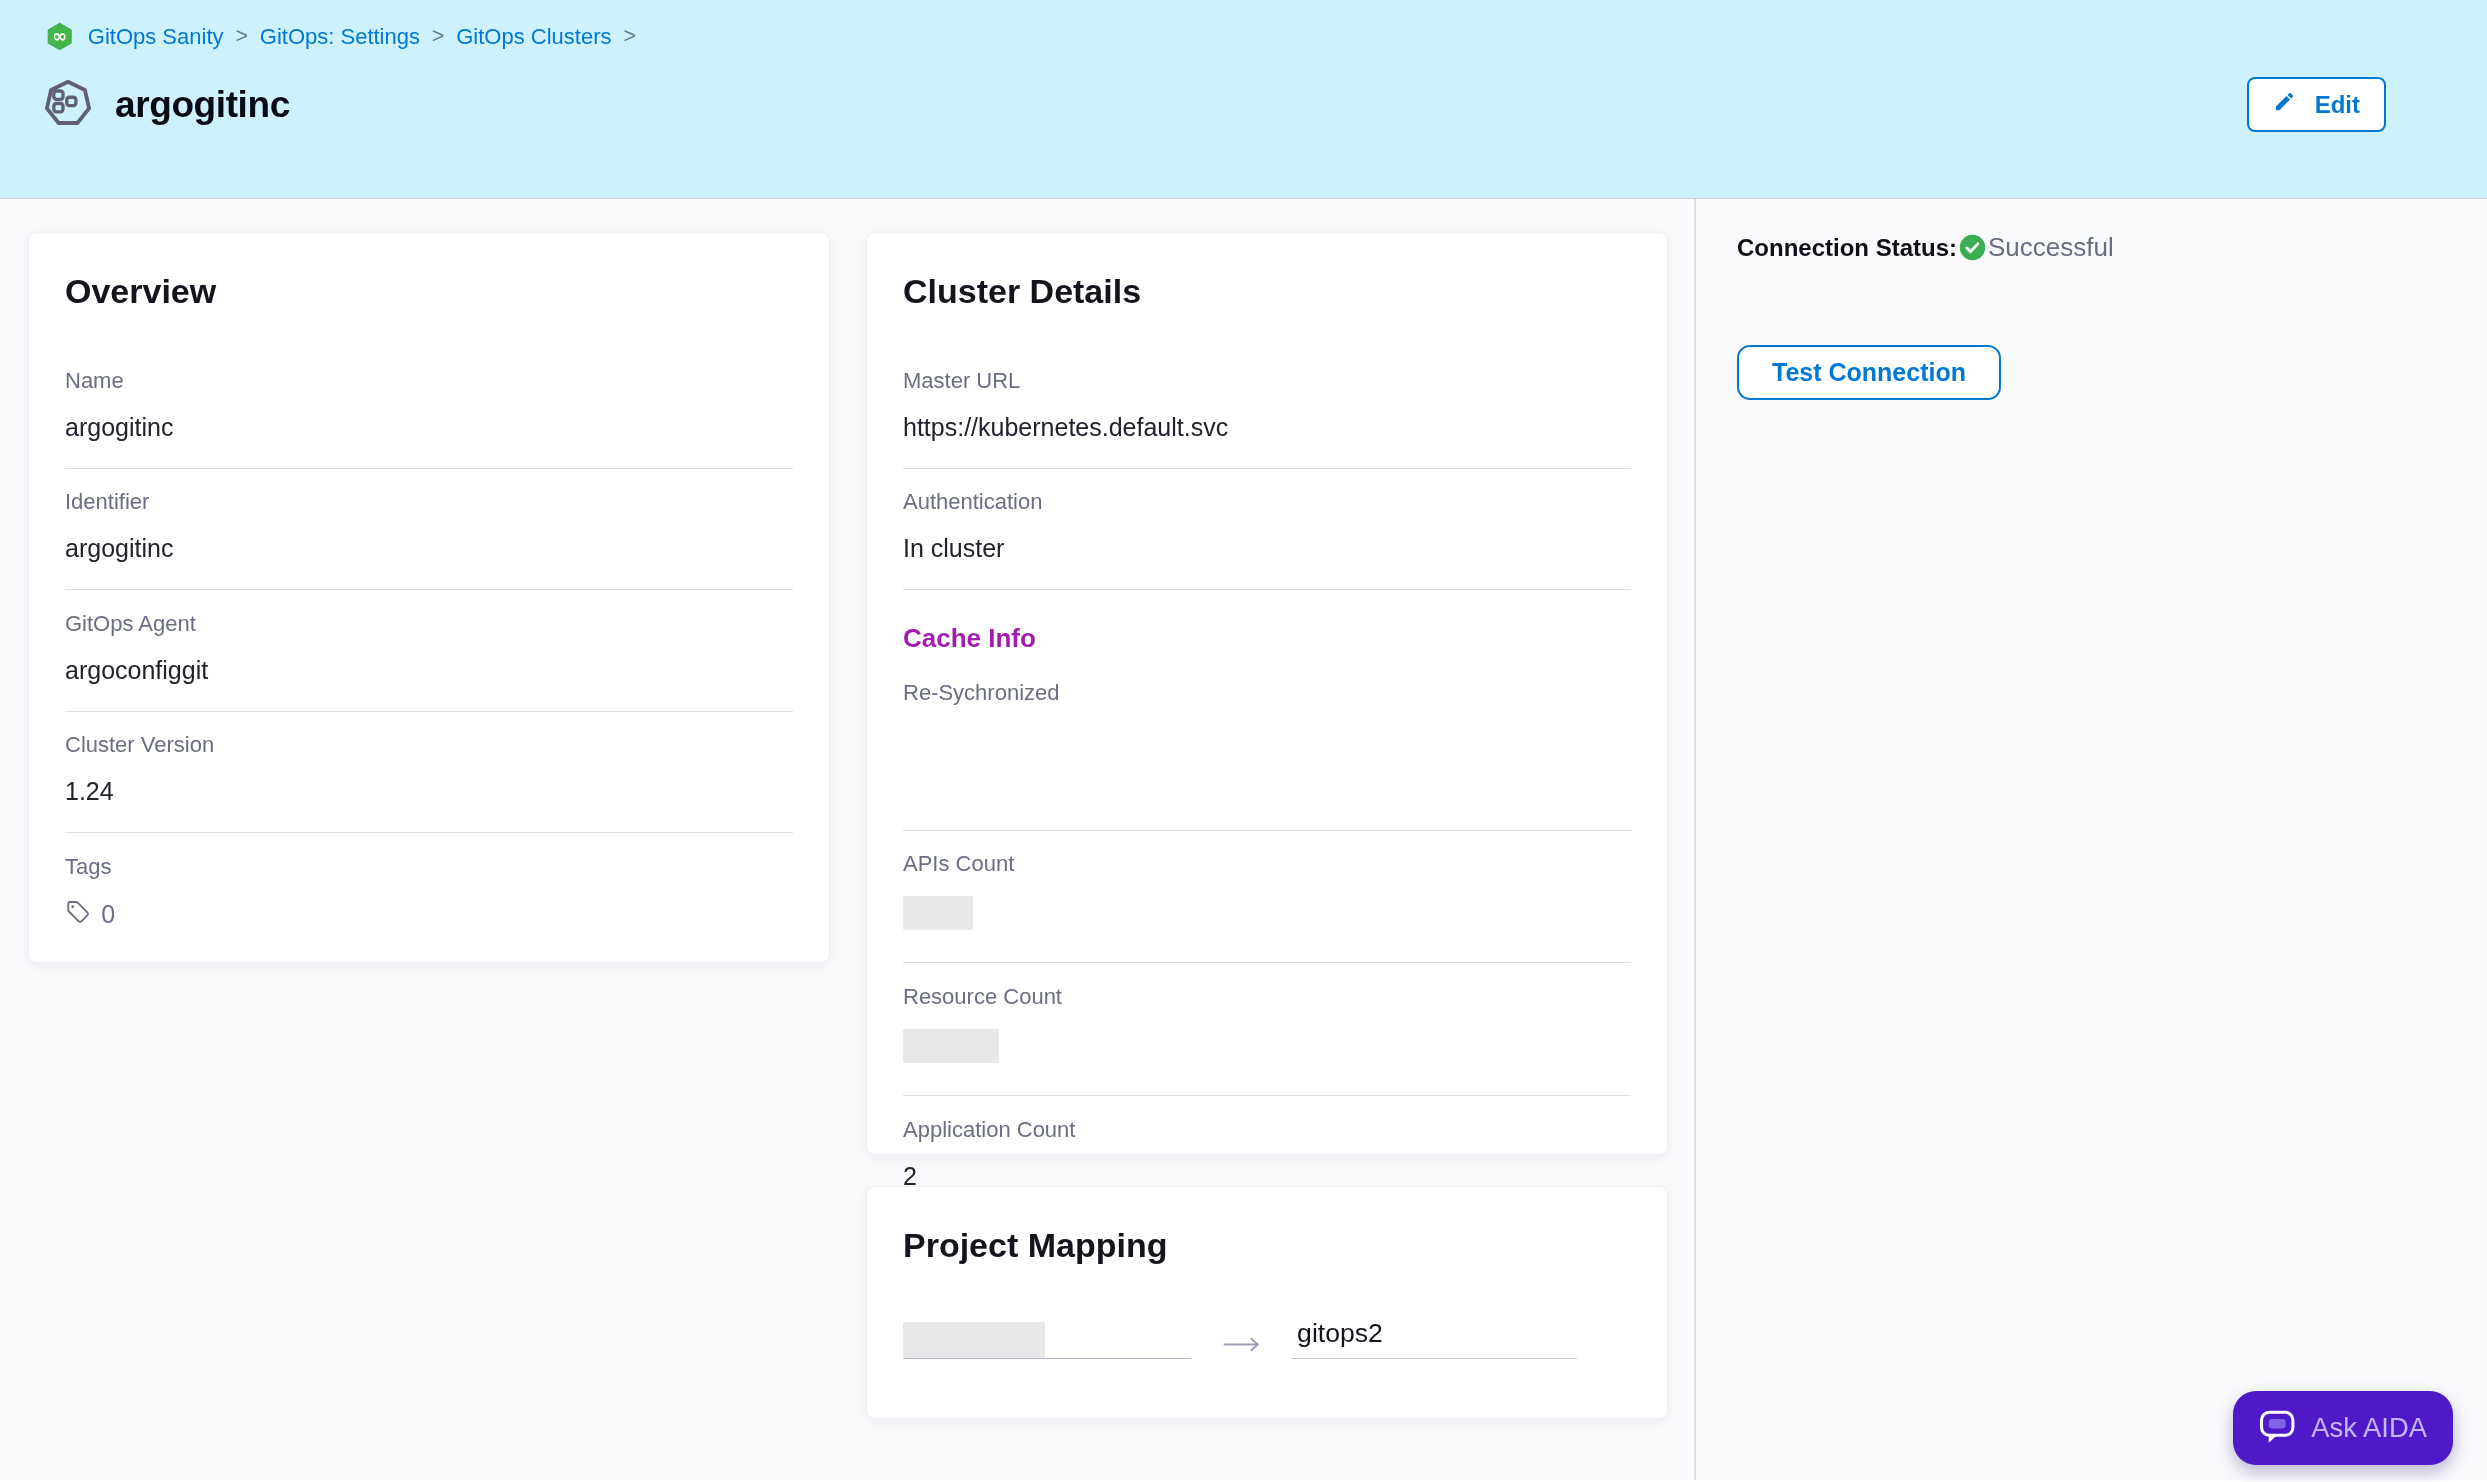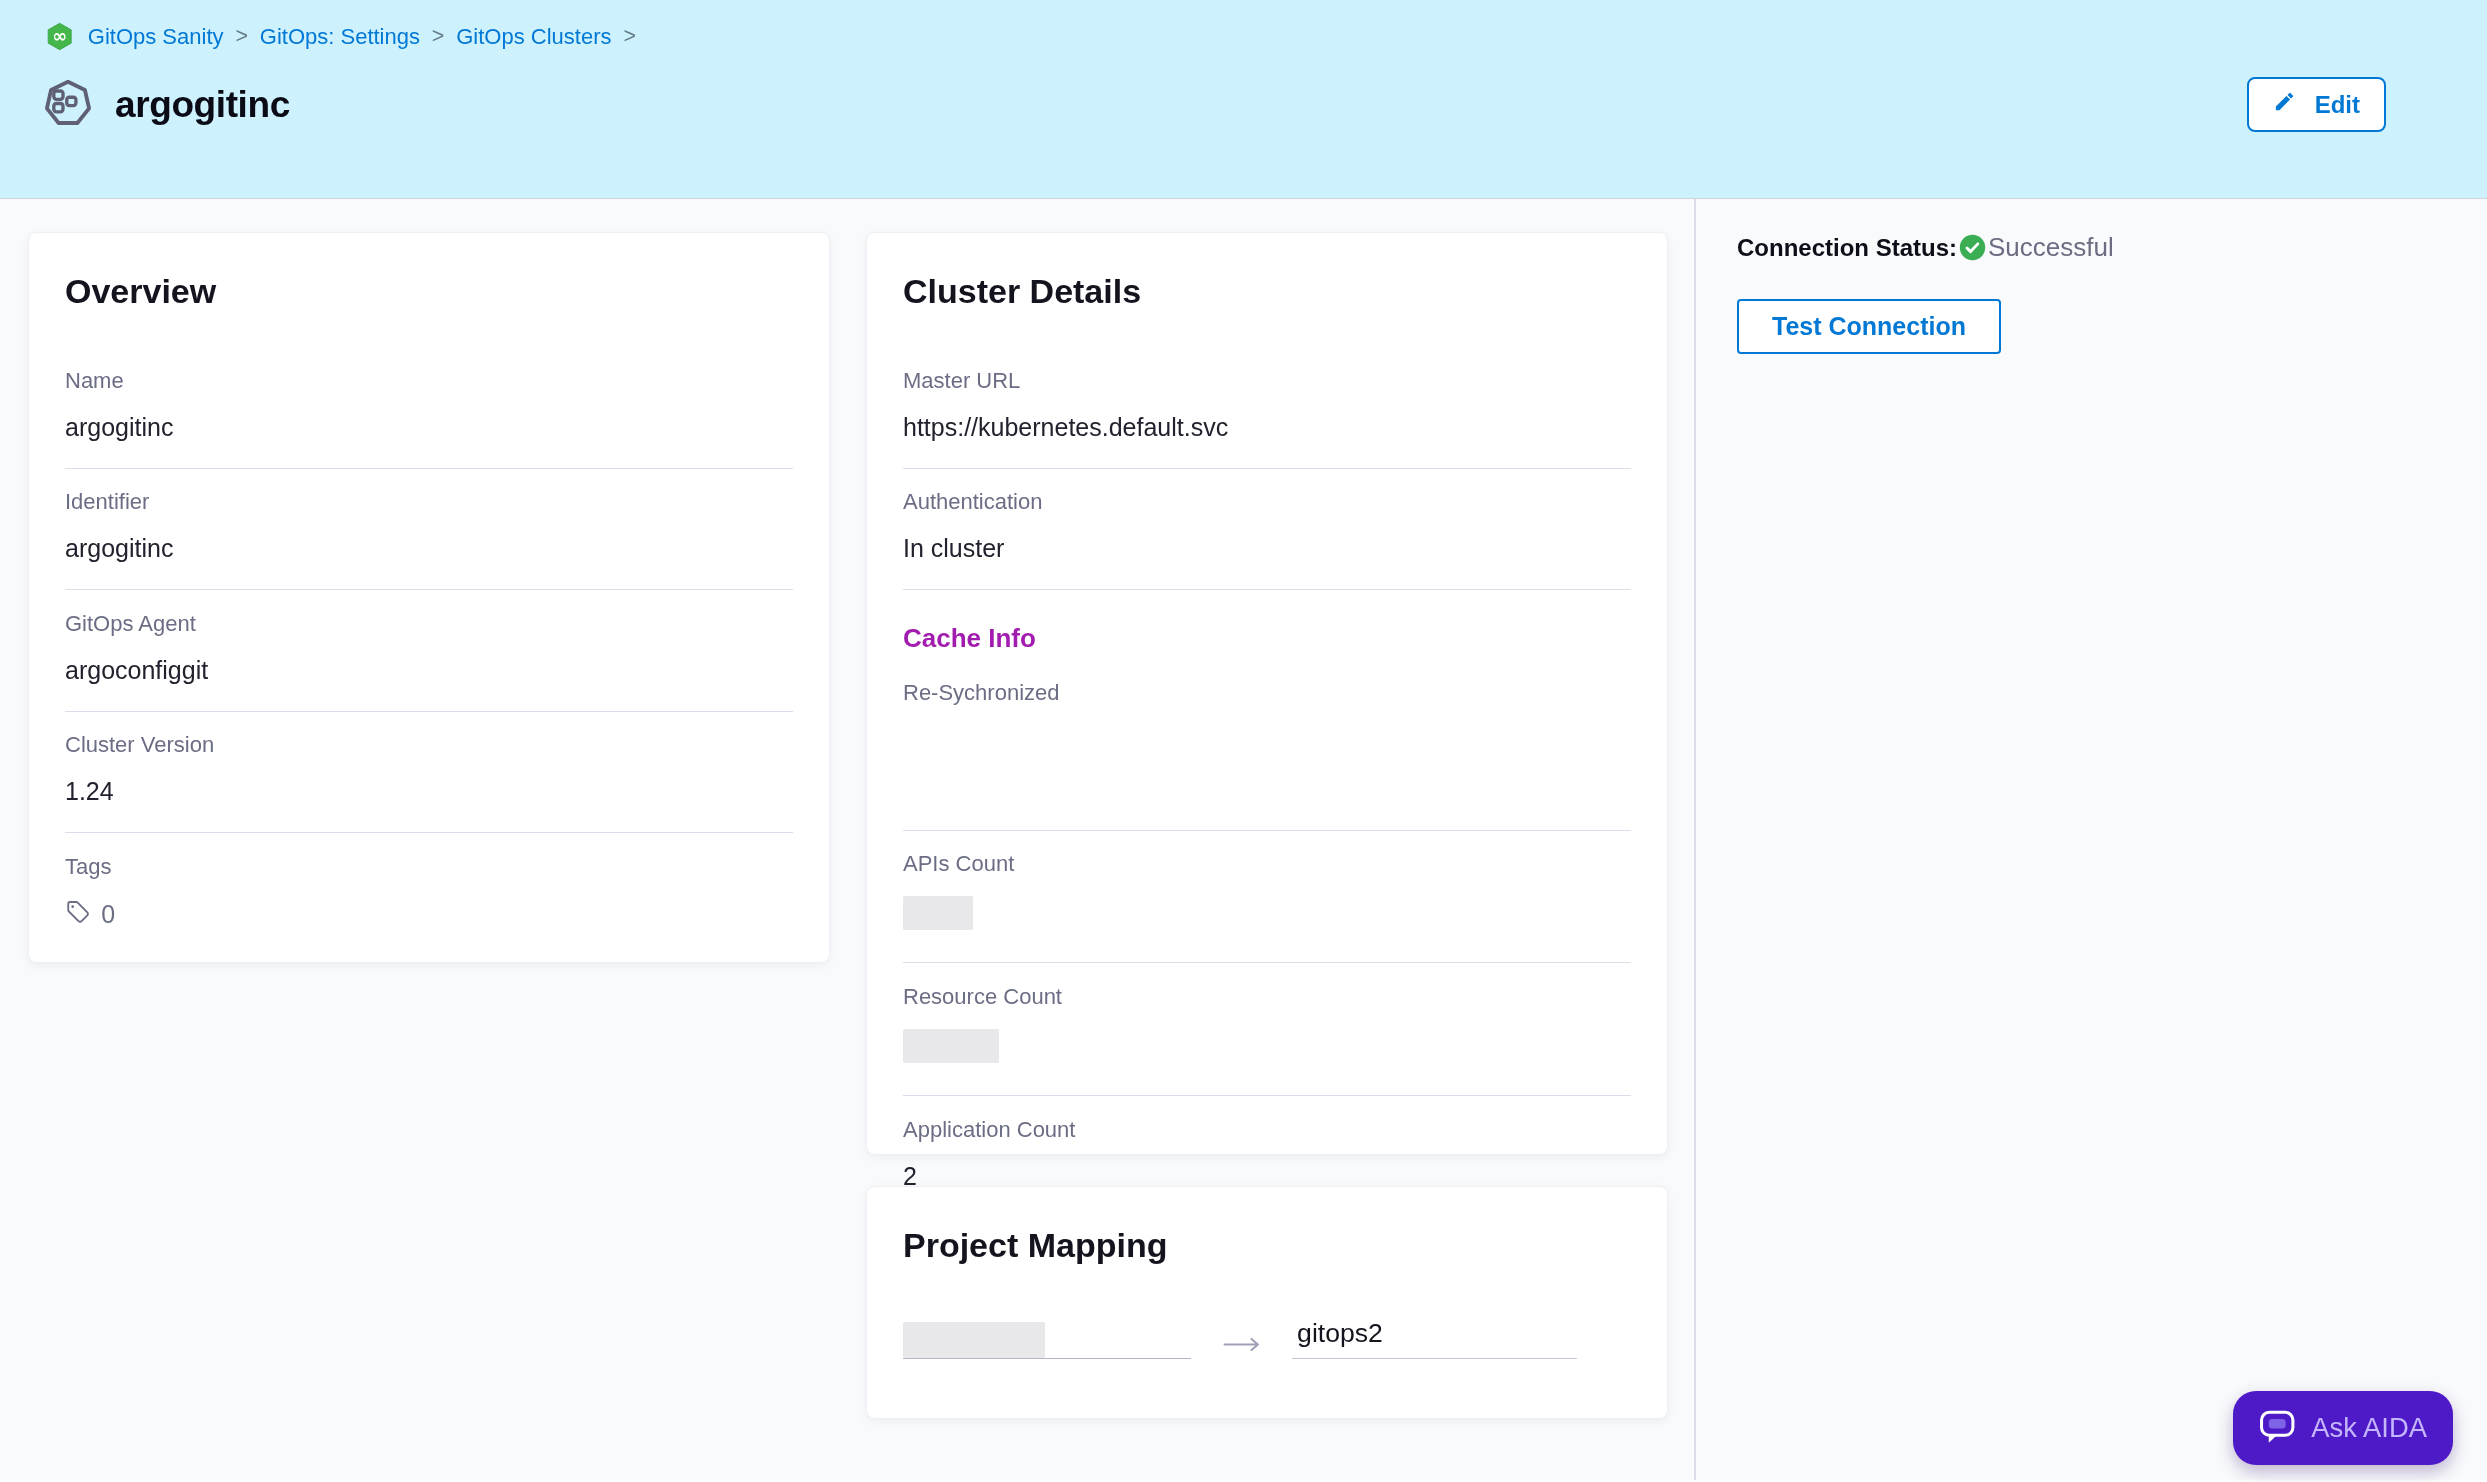--- a/index.html
+++ b/index.html
@@ -98,23 +98,23 @@
   .map-dst{width:285px;border-bottom:1.7px solid #c7c8d6;
     font-size:26.6px;color:#14141f;padding:0 0 8.6px 5.1px;}
 
   
   .right-col{position:absolute;left:1737px;top:33px;width:720px;}
   .status-row{display:flex;align-items:center;gap:1px;}
   .status-label{font-size:24px;font-weight:700;color:#0e0e18;}
   .status-value{font-size:26px;font-weight:400;color:#6c6c82;}
   .check-icon{display:flex;align-items:center;}
   .test-btn{
-    margin-top:36px;width:264px;height:55px;
+    margin-top:82px;width:264px;height:55px;
     display:flex;align-items:center;justify-content:center;
-    background:#fff;border:2.1px solid var(--accent);border-radius:4px;
+    background:#fff;border:2.1px solid var(--accent);border-radius:13px;
     color:var(--accent);font-size:25px;font-weight:700;cursor:pointer;
     font-family:inherit;
   }
 
   
   .aida-btn{
     position:absolute;right:34px;bottom:14.6px;height:74px;
     display:flex;align-items:center;gap:13.7px;padding:0 26px;
     background:var(--aida);border:none;border-radius:23px;
     color:#c4b5fd;font-size:27.4px;font-weight:500;cursor:pointer;

